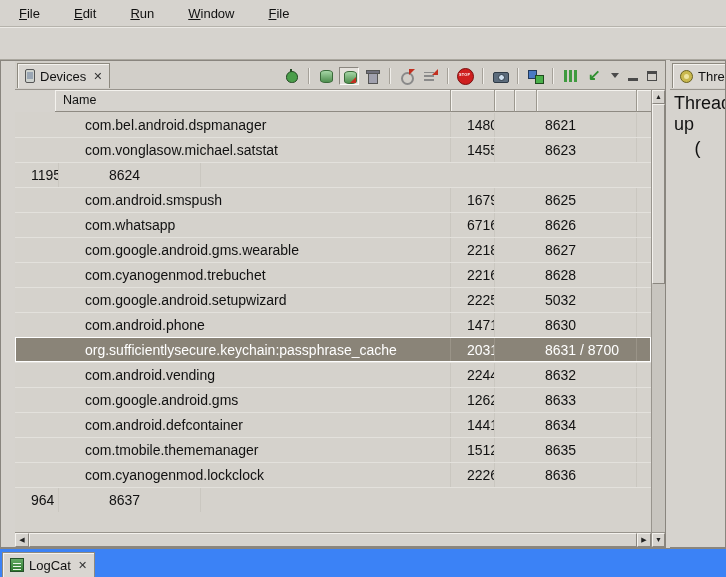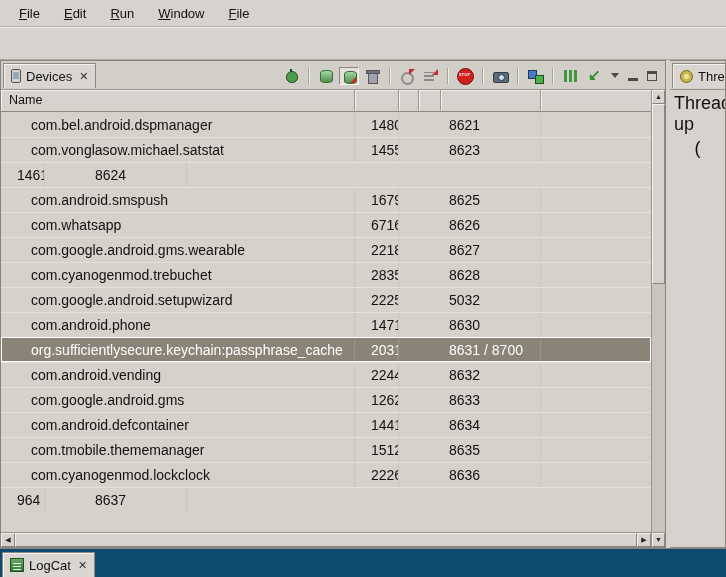--- a/index.html
+++ b/index.html
@@ -2,31 +2,31 @@
 <html><head>
 <meta charset="utf-8">
 <style>
   * { box-sizing: border-box; margin: 0; padding: 0; }
   html,body { width:726px; height:577px; }
   body { font-family: "Liberation Sans", sans-serif; background:#d6d3ce; overflow:hidden; }
 
   .window { width:726px; height:577px; background:#d6d3ce; position:relative; display:flex; flex-direction:column; }
 
   
-  .menubar { height:27px; display:flex; align-items:center; padding-left:10px; gap:6px;
+  .menubar { height:27px; display:flex; align-items:center; padding-left:10px; gap:16px;
              background:#d6d3ce; border-bottom:1px solid #b6b3ac; flex:0 0 auto; }
   .menu-item { font-size:13px; color:#111; padding:3px 9px; cursor:default; }
   .menu-item::first-letter { text-decoration: underline; }
 
   
   .toolbar-strip { height:33px; background:#d6d3ce; border-bottom:1px solid #aaa79f; box-shadow: inset 0 1px 0 #eceae6; flex:0 0 auto; }
 
   
   .main { flex:1 1 auto; display:flex; min-height:0; }
-  .devices-panel { width:666px; border:1px solid #89857e; display:flex; flex-direction:column; background:#d6d3ce; min-height:0; }
+  .devices-panel { width:666px; border:1px solid #89857e; display:flex; flex-direction:column; background:#d6d3ce; min-height:0;padding-left:14px; }
   .sash { width:4px; background:#d6d3ce; cursor:col-resize; }
   .threads-panel { flex:1; border:1px solid #89857e; border-left:none; overflow:hidden; background:#d6d3ce; }
 
   
   .tabbar { height:29px; flex:0 0 auto; display:flex; align-items:center; background:#d2cfc9; border-bottom:1px solid #98948d; padding:1px 2px 0 2px; white-space:nowrap; overflow:hidden; }
   .tab { height:25px; display:inline-flex; align-items:center; gap:5px; padding:0 7px;
          background:#d9d6d1; border:1px solid #8d897f; border-bottom:none; box-shadow: inset 1px 1px 0 #f4f2ee;
          font-size:13px; color:#111; }
   .tab-close { font-size:11px; color:#333; margin-left:2px; cursor:pointer; }
 
@@ -83,21 +83,21 @@
   .view-controls { display:flex; align-items:center; gap:9px; padding:0 6px 0 2px; }
   .chev { width:0; height:0; border-left:4px solid transparent; border-right:4px solid transparent; border-top:5px solid #4a4a4a; cursor:pointer; }
   .min-box { width:10px; height:3px; background:#4a4a4a; margin-top:7px; cursor:pointer; }
   .max-box { width:10px; height:10px; border:1px solid #4a4a4a; border-top-width:3px; cursor:pointer; }
 
   
   .table-wrap { flex:1 1 auto; min-height:0; display:grid; grid-template-columns:1fr 14px; grid-template-rows:22px 1fr 15px; }
   .table-header { grid-column:1; grid-row:1; display:flex; background:#d6d3ce; overflow:hidden; }
   .th { font-size:12.5px; color:#111; padding:3px 8px; border-right:1px solid #9c988f; border-bottom:1px solid #8e8a82;
         box-shadow: inset 1px 1px 0 #f4f2ee; flex:0 0 auto; }
-  .w-name { width:354px; } .w-pid { width:44px; } .w-c1 { width:20px; } .w-c2 { width:22px; } .w-port { width:100px; }
+  .w-name { width:396px;margin-left:40px; } .w-pid { width:44px; } .w-c1 { width:20px; } .w-c2 { width:22px; } .w-port { width:100px; }
   .w-fill { flex:1 1 auto; border-right:none; }
 
   .table-body { grid-column:1; grid-row:2; overflow:hidden; background:#d5d2cc; }
   .row { height:25px; display:flex; align-items:flex-end; background:#d5d2cc; border-top:1px solid #e3e1dc; font-size:14px; color:#111; }
   .row:first-child { border-top:none; }
   .cell { flex:0 0 auto; line-height:24px; white-space:nowrap; overflow:hidden; border-right:1px solid #cac7c0; }
   .cell.w-name { padding-left:30px; }
   .cell.w-pid  { padding-left:16px; }
   .cell.w-port { padding-left:8px; }
   .row.selected { background:#8a8478; color:#ffffff; outline:1px solid #fff; outline-offset:-1px; position:relative; z-index:1; }
@@ -113,21 +113,21 @@
   .hscroll { grid-column:1; grid-row:3; background:#c8c5bf; border-top:1px solid #98948d; display:flex; }
   .h-thumb { flex:1 1 auto; background:#d6d3ce; border:1px solid; border-color:#f4f2ee #8a867f #8a867f #f4f2ee; cursor:grab; }
   .corner { grid-column:2; grid-row:3; background:#c8c5bf; border-left:1px solid #98948d; border-top:1px solid #98948d; display:flex; }
   .corner .sb-btn { flex:1; }
 
   
   .threads-content { padding:3px 4px; font-size:18px; color:#111; }
   .threads-line2 { text-align:center; margin-top:3px; }
 
   
-  .bottom-bar { height:29px; flex:0 0 auto; background:#0c4a6e; border-top:1px solid #89857e; display:flex; align-items:flex-end; padding:2px 2px 0 2px; }
+  .bottom-bar { height:29px; flex:0 0 auto; background:#3b82f6; border-top:1px solid #89857e; display:flex; align-items:flex-end; padding:2px 2px 0 2px; }
   .bottom-bar .tab { height:25px; }
 </style>
 </head>
 <body>
 
 <div class="window">
 
   <div class="menubar">
     <span class="menu-item">File</span>
     <span class="menu-item">Edit</span>
@@ -192,21 +192,21 @@
     <div class="cell w-port">8621</div>
   </div>
             <div class="row">
     <div class="cell w-name">com.vonglasow.michael.satstat</div>
     <div class="cell w-pid">14553</div>
     <div class="cell w-c1"></div>
     <div class="cell w-c2"></div>
     <div class="cell w-port">8623</div>
   </div>
             <div class="row">
-    <div class="cell w-pid">1461</div>
+    <div class="cell w-pid">1195</div>
     <div class="cell w-c1"></div>
     <div class="cell w-c2"></div>
     <div class="cell w-port">8624</div>
   </div>
             <div class="row">
     <div class="cell w-name">com.android.smspush</div>
     <div class="cell w-pid">1679</div>
     <div class="cell w-c1"></div>
     <div class="cell w-c2"></div>
     <div class="cell w-port">8625</div>
@@ -220,21 +220,21 @@
   </div>
             <div class="row">
     <div class="cell w-name">com.google.android.gms.wearable</div>
     <div class="cell w-pid">22185</div>
     <div class="cell w-c1"></div>
     <div class="cell w-c2"></div>
     <div class="cell w-port">8627</div>
   </div>
             <div class="row">
     <div class="cell w-name">com.cyanogenmod.trebuchet</div>
-    <div class="cell w-pid">2835</div>
+    <div class="cell w-pid">2216</div>
     <div class="cell w-c1"></div>
     <div class="cell w-c2"></div>
     <div class="cell w-port">8628</div>
   </div>
             <div class="row">
     <div class="cell w-name">com.google.android.setupwizard</div>
     <div class="cell w-pid">22250</div>
     <div class="cell w-c1"></div>
     <div class="cell w-c2"></div>
     <div class="cell w-port">5032</div>

